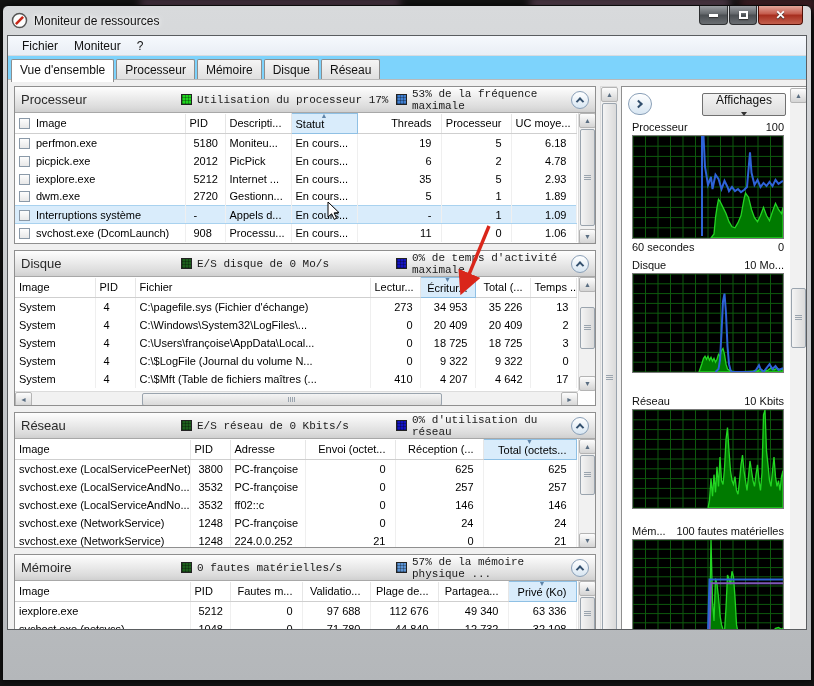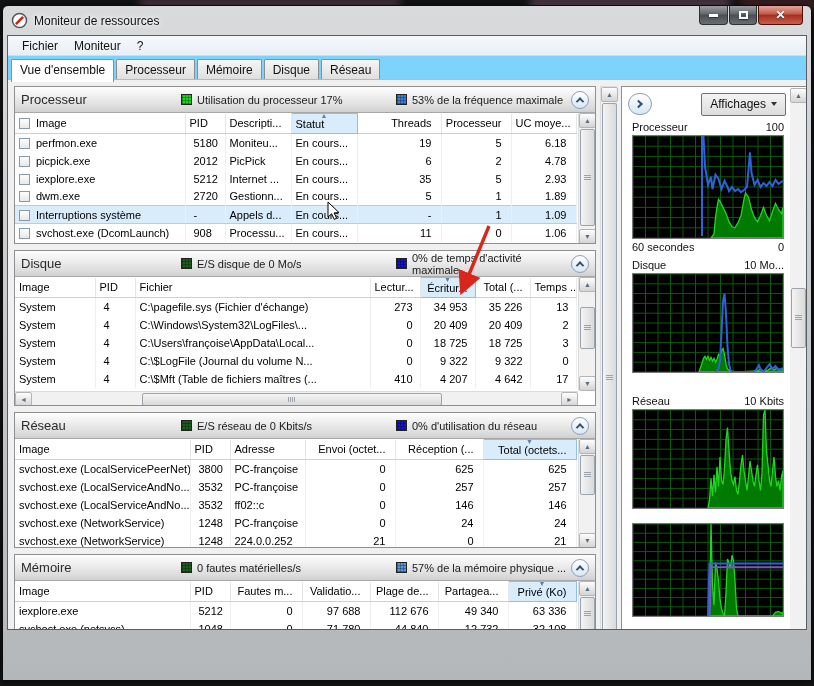--- a/index.html
+++ b/index.html
@@ -42,21 +42,21 @@
   .tab.active { background:#fff; z-index:3; padding-bottom:5px; margin-bottom:-1px; }
 
   #content { position:relative; height:595px; background:#f0f0f0; overflow:hidden; }
   #col-left { position:absolute; left:6px; top:6px; width:582px; }
 
   
   .section { border:1px solid #8f8f8f; background:#fff; margin-bottom:6px; overflow:hidden; position:relative; }
   .sec-head { height:26px; background:linear-gradient(#fefefe,#dcdcdc 80%,#d0d0d0);
               border-bottom:1px solid #a8a8a8; display:flex; align-items:center; padding:0 6px; }
   .sec-title { font-size:13px; color:#2a2a2a; width:160px; }
-  .ind { display:flex; align-items:center; font-size:11px; color:#1a1a1a; }
+  .ind { display:flex; align-items:center; font-size:11px; color:#1a1a1a;font-family:Liberation Mono, monospace; }
   .ind.g { width:215px; } .ind.b { flex:1; }
   .sq { width:11px; height:11px; border:1px solid #222; margin-right:5px; position:relative; flex:0 0 auto; }
   .sq::after { content:""; position:absolute; inset:0;
      background:repeating-linear-gradient(90deg, rgba(0,0,0,.28) 0 1px, transparent 1px 3px),
                 repeating-linear-gradient(0deg, rgba(0,0,0,.28) 0 1px, transparent 1px 3px); }
   .chev { width:18px; height:18px; border-radius:50%; border:1px solid #8aa0b8;
           background:linear-gradient(#fff,#d8e6f2); display:flex; align-items:center; justify-content:center; }
   .chev i { width:6px; height:6px; border-left:2px solid #33506e; border-top:2px solid #33506e;
             transform:rotate(45deg) translate(1px,1px); }
 
@@ -118,21 +118,21 @@
   
   #right-panel { position:absolute; left:613px; top:6px; width:188px; height:583px; background:#fff;
                  border:1px solid #8f8f8f; overflow:hidden; }
   #rp-top { height:30px; display:flex; align-items:center; justify-content:space-between; padding:4px 22px 0 6px; }
   #expand-btn { width:24px; height:22px; border:1px solid #8aa0b8; border-radius:11px;
                 background:linear-gradient(#fff,#d8e6f2); display:flex; align-items:center; justify-content:center; }
   #expand-btn i { width:6px; height:6px; border-right:2px solid #33506e; border-top:2px solid #33506e;
                 transform:rotate(45deg) translate(-1px,1px); }
   #views-btn { height:23px; min-width:84px; border:1px solid #707070; border-radius:2px;
                background:linear-gradient(#f4f4f4,#dcdcdc); font-size:12px; color:#111;
-               display:flex; align-items:center; justify-content:center; gap:5px; padding:0 8px; }
+               display:flex; align-items:center; justify-content:center; gap:5px; padding:0 8px;flex-direction:column; }
   #views-btn .caret { width:0; height:0; border-left:3px solid transparent; border-right:3px solid transparent;
                border-top:4px solid #333; }
   #graphs { margin:2px 26px 0 10px; width:152px; }
   .gblock { margin-bottom:2px; }
   .glabel { display:flex; justify-content:space-between; font-size:11px; color:#111; height:16px; align-items:flex-end; padding-bottom:2px; }
   svg.graph { display:block; width:152px; background:#000; border:1px solid #787878; }
   .g0 svg { height:104px; } .g1 svg { height:100px; } .g2 svg { height:100px; } .g3 svg { height:94px; }
   .gblock.g2 { margin-top:20px; } .gblock.g3 { margin-top:14px; }
   #rp-vscroll { position:absolute; top:1px; right:1px; width:17px; bottom:18px; background:#f1f1f1; }
   #rp-hscroll { position:absolute; left:1px; right:18px; bottom:1px; height:17px; background:#f1f1f1; display:flex; padding:1px; }
@@ -668,20 +668,24 @@
                   <line y1="50" y2="50" x1="0" x2="100" stroke="#0e5a0e" vector-effect="non-scaling-stroke"></line>
                   <line y1="60" y2="60" x1="0" x2="100" stroke="#0e5a0e" vector-effect="non-scaling-stroke"></line>
                   <line y1="70" y2="70" x1="0" x2="100" stroke="#0e5a0e" vector-effect="non-scaling-stroke"></line>
                   <line y1="80" y2="80" x1="0" x2="100" stroke="#0e5a0e" vector-effect="non-scaling-stroke"></line>
                   <line y1="90" y2="90" x1="0" x2="100" stroke="#0e5a0e" vector-effect="non-scaling-stroke"></line>
                   <line y1="100" y2="100" x1="0" x2="100" stroke="#0e5a0e" vector-effect="non-scaling-stroke"></line>
                   <polygon points="50,100 50,100 51,92 52,70 53,88 54,66 55,84 56,58 57,78 58,48 59,72 60,76 61,60 62,30 63,18 64,42 65,62 66,72 67,76 68,68 69,82 70,86 71,72 72,56 73,46 74,62 75,72 76,82 77,68 78,52 79,62 80,72 81,78 82,66 83,56 84,72 85,82 86,64 87,5 88,0 89,42 90,56 91,72 92,78 93,62 94,48 95,68 96,78 97,72 98,82 99,68 100,62 100,100" fill="#007a00" stroke="#23d523" vector-effect="non-scaling-stroke" stroke-width="1.3"></polygon>
                 </svg>
               </div>
               <div class="gblock g3">
+                <div class="glabel">
+                  <span>Mém...</span>
+                  <span>100 fautes matérielles</span>
+                </div>
                 <svg class="graph" viewBox="0 0 100 100" preserveAspectRatio="none">
                   <line x1="0" x2="0" y1="0" y2="100" stroke="#0e5a0e" vector-effect="non-scaling-stroke"></line>
                   <line x1="8.333333333333334" x2="8.333333333333334" y1="0" y2="100" stroke="#0e5a0e" vector-effect="non-scaling-stroke"></line>
                   <line x1="16.666666666666668" x2="16.666666666666668" y1="0" y2="100" stroke="#0e5a0e" vector-effect="non-scaling-stroke"></line>
                   <line x1="25" x2="25" y1="0" y2="100" stroke="#0e5a0e" vector-effect="non-scaling-stroke"></line>
                   <line x1="33.333333333333336" x2="33.333333333333336" y1="0" y2="100" stroke="#0e5a0e" vector-effect="non-scaling-stroke"></line>
                   <line x1="41.666666666666664" x2="41.666666666666664" y1="0" y2="100" stroke="#0e5a0e" vector-effect="non-scaling-stroke"></line>
                   <line x1="50" x2="50" y1="0" y2="100" stroke="#0e5a0e" vector-effect="non-scaling-stroke"></line>
                   <line x1="58.333333333333336" x2="58.333333333333336" y1="0" y2="100" stroke="#0e5a0e" vector-effect="non-scaling-stroke"></line>
                   <line x1="66.66666666666667" x2="66.66666666666667" y1="0" y2="100" stroke="#0e5a0e" vector-effect="non-scaling-stroke"></line>

